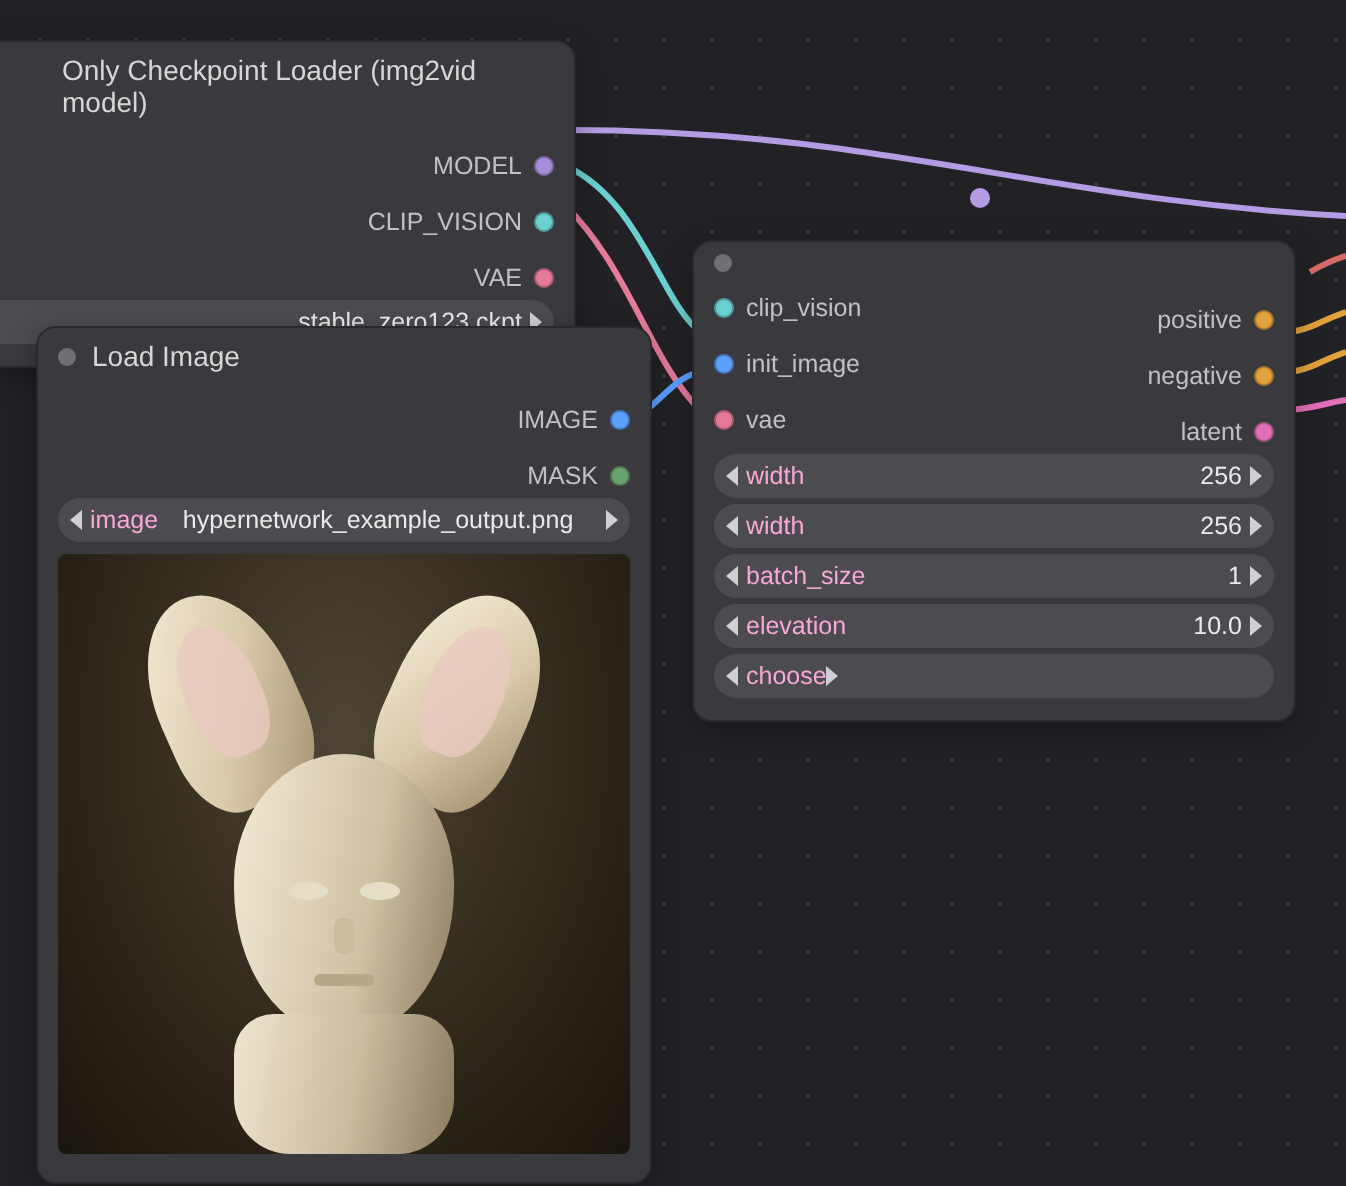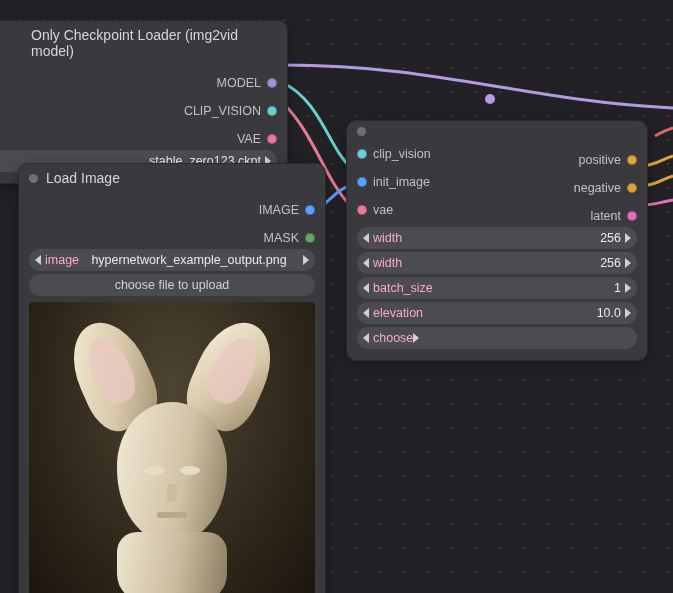--- a/index.html
+++ b/index.html
@@ -205,23 +205,20 @@
         <span class="port" style="background:#69a36b"></span>
         <span class="slot-label">MASK</span>
       </div>
     </div>
   <div class="widget">
     <span class="tri-l"></span>
     <span class="wlabel">image</span>
     <span class="wval" style="text-align:center">hypernetwork_example_output.png</span>
     <span class="tri-r"></span>
   </div>
-  <div class="button">
-    <span>choose file to upload</span>
-  </div>
   <div class="image-preview">
     <div class="bust">
       <div class="ear left"></div>
         <div class="ear right"></div>
       <div class="head"></div>
       <div class="eye l"></div>
         <div class="eye r"></div>
       <div class="nose"></div>
         <div class="mouth"></div>
       <div class="neck"></div>

